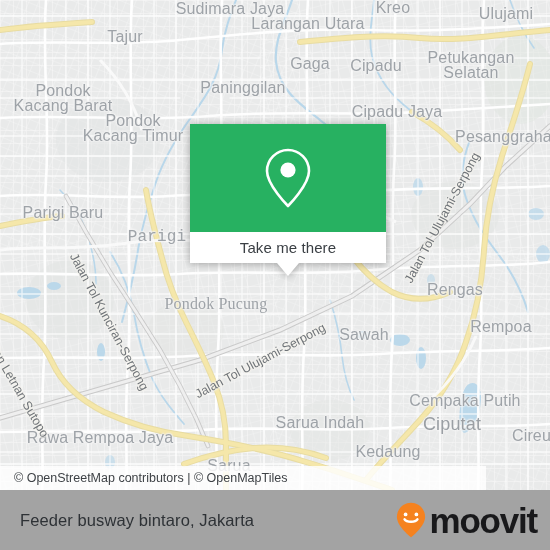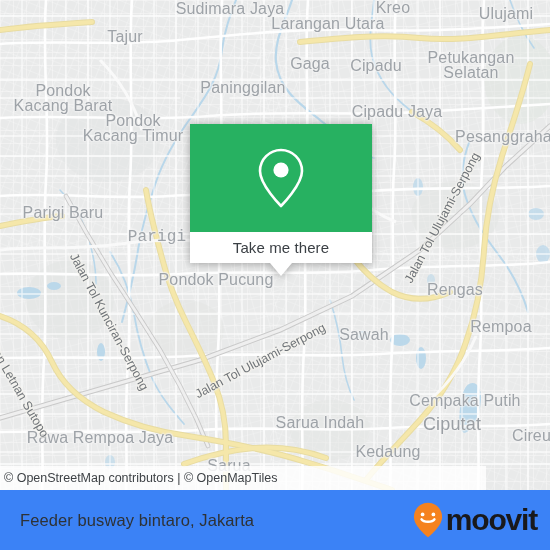--- a/index.html
+++ b/index.html
@@ -63,21 +63,21 @@
        0 1px 2px #f4f2ec, 0 -1px 2px #f4f2ec;
     pointer-events: none;
     transform-origin: 0 50%;
   }
 
   
   #popup {
     position: absolute;
     left: 190px;
     top: 124px;
-    width: 182px;
+    width: 196px;
     filter: drop-shadow(0 1px 4px rgba(0,0,0,0.32));
   }
   #popup-head {
     height: 108px;
     background: #27b161;
     display: flex;
     align-items: center;
     justify-content: center;
   }
   #popup-foot {
@@ -109,38 +109,38 @@
   
   #attribution {
     position: absolute;
     left: 0;
     top: 466px;
     width: 486px;
     height: 24px;
     background: rgba(255,255,255,0.82);
     display: flex;
     align-items: center;
-    padding-left: 4px;
+    padding-left: 14px;
     box-sizing: border-box;
   }
   #attribution-text {
     color: #3e4246;
     font-size: 12.5px;
     font-family: "Liberation Sans", sans-serif;
     white-space: nowrap;
   }
 
   
   #footer {
     position: absolute;
     left: 0;
     top: 490px;
     width: 550px;
     height: 60px;
-    background: #3b82f6;
+    background: #a3a3a3;
     display: flex;
     align-items: center;
     justify-content: space-between;
     box-sizing: border-box;
     padding: 0 13px 0 20px;
     gap: 12px;
   }
   #footer-title {
     color: #2e3236;
     font-size: 16.5px;
@@ -148,21 +148,21 @@
     letter-spacing: 0.1px;
     white-space: nowrap;
   }
   #brand {
     display: flex;
     align-items: center;
     gap: 3px;
   }
   #brand-name {
     color: #19191b;
-    font-size: 30px;
+    font-size: 35px;
     font-weight: bold;
     font-family: "Liberation Sans", sans-serif;
     letter-spacing: -1.2px;
     line-height: 1;
   }
 </style>
 </head>
 <body>
 
 <div id="app">
@@ -315,38 +315,38 @@
       <g fill="none" stroke="#fafafa" stroke-width="3" opacity="0.95">
         <path d="M0 250 C40 246 80 250 120 244 C170 236 210 244 252 238"></path>
         <path d="M262 122 C290 132 312 150 330 172 C350 196 372 212 396 222"></path>
         <path d="M100 60 C120 80 134 104 142 130"></path>
         <path d="M430 400 C450 382 466 360 476 336"></path>
       </g>
     </svg>
 
     <div class="maplabel" style="left:230px; top:9px;">Sudimara Jaya</div>
     <div class="maplabel" style="left:125px; top:37px;">Tajur</div>
-    <div class="maplabel" style="left:328px; top:24px;">Larangan Utara</div>
+    <div class="maplabel" style="left:308px; top:24px;">Larangan Utara</div>
     <div class="maplabel" style="left:393px; top:8px;">Kreo</div>
     <div class="maplabel" style="left:506px; top:14px;">Ulujami</div>
     <div class="maplabel" style="left:310px; top:64px;">Gaga</div>
     <div class="maplabel" style="left:376px; top:66px;">Cipadu</div>
     <div class="maplabel" style="left:471px; top:58px;">Petukangan</div>
     <div class="maplabel" style="left:471px; top:73px;">Selatan</div>
     <div class="maplabel" style="left:63px;  top:91px;">Pondok</div>
     <div class="maplabel" style="left:63px;  top:106px;">Kacang Barat</div>
     <div class="maplabel" style="left:243px; top:88px;">Paninggilan</div>
     <div class="maplabel" style="left:397px; top:112px;">Cipadu Jaya</div>
     <div class="maplabel" style="left:133px; top:121px;">Pondok</div>
     <div class="maplabel" style="left:133px; top:136px;">Kacang Timur</div>
     <div class="maplabel" style="left:508px; top:137px;">Pesanggrahan</div>
     <div class="maplabel" style="left:63px;  top:213px;">Parigi Baru</div>
     <div class="maplabel" style="left:157px; top:237px;font-family:Liberation Mono, monospace;">Parigi</div>
     <div class="maplabel" style="left:455px; top:290px;">Rengas</div>
-    <div class="maplabel" style="left:216px; top:280px;">Pondok Pucung</div>
+    <div class="maplabel" style="left:216px; top:304px;font-family:Liberation Serif, serif;">Pondok Pucung</div>
     <div class="maplabel" style="left:501px; top:327px;">Rempoa</div>
     <div class="maplabel" style="left:364px; top:335px;">Sawah</div>
     <div class="maplabel" style="left:465px; top:401px;">Cempaka Putih</div>
     <div class="maplabel big" style="left:452px; top:424px;">Ciputat</div>
     <div class="maplabel" style="left:536px; top:436px;">Cireun</div>
     <div class="maplabel" style="left:320px; top:423px;">Sarua Indah</div>
     <div class="maplabel" style="left:388px; top:452px;">Kedaung</div>
     <div class="maplabel" style="left:100px; top:438px;">Rawa Rempoa Jaya</div>
     <div class="maplabel" style="left:229px; top:466px;">Sarua</div>
 

